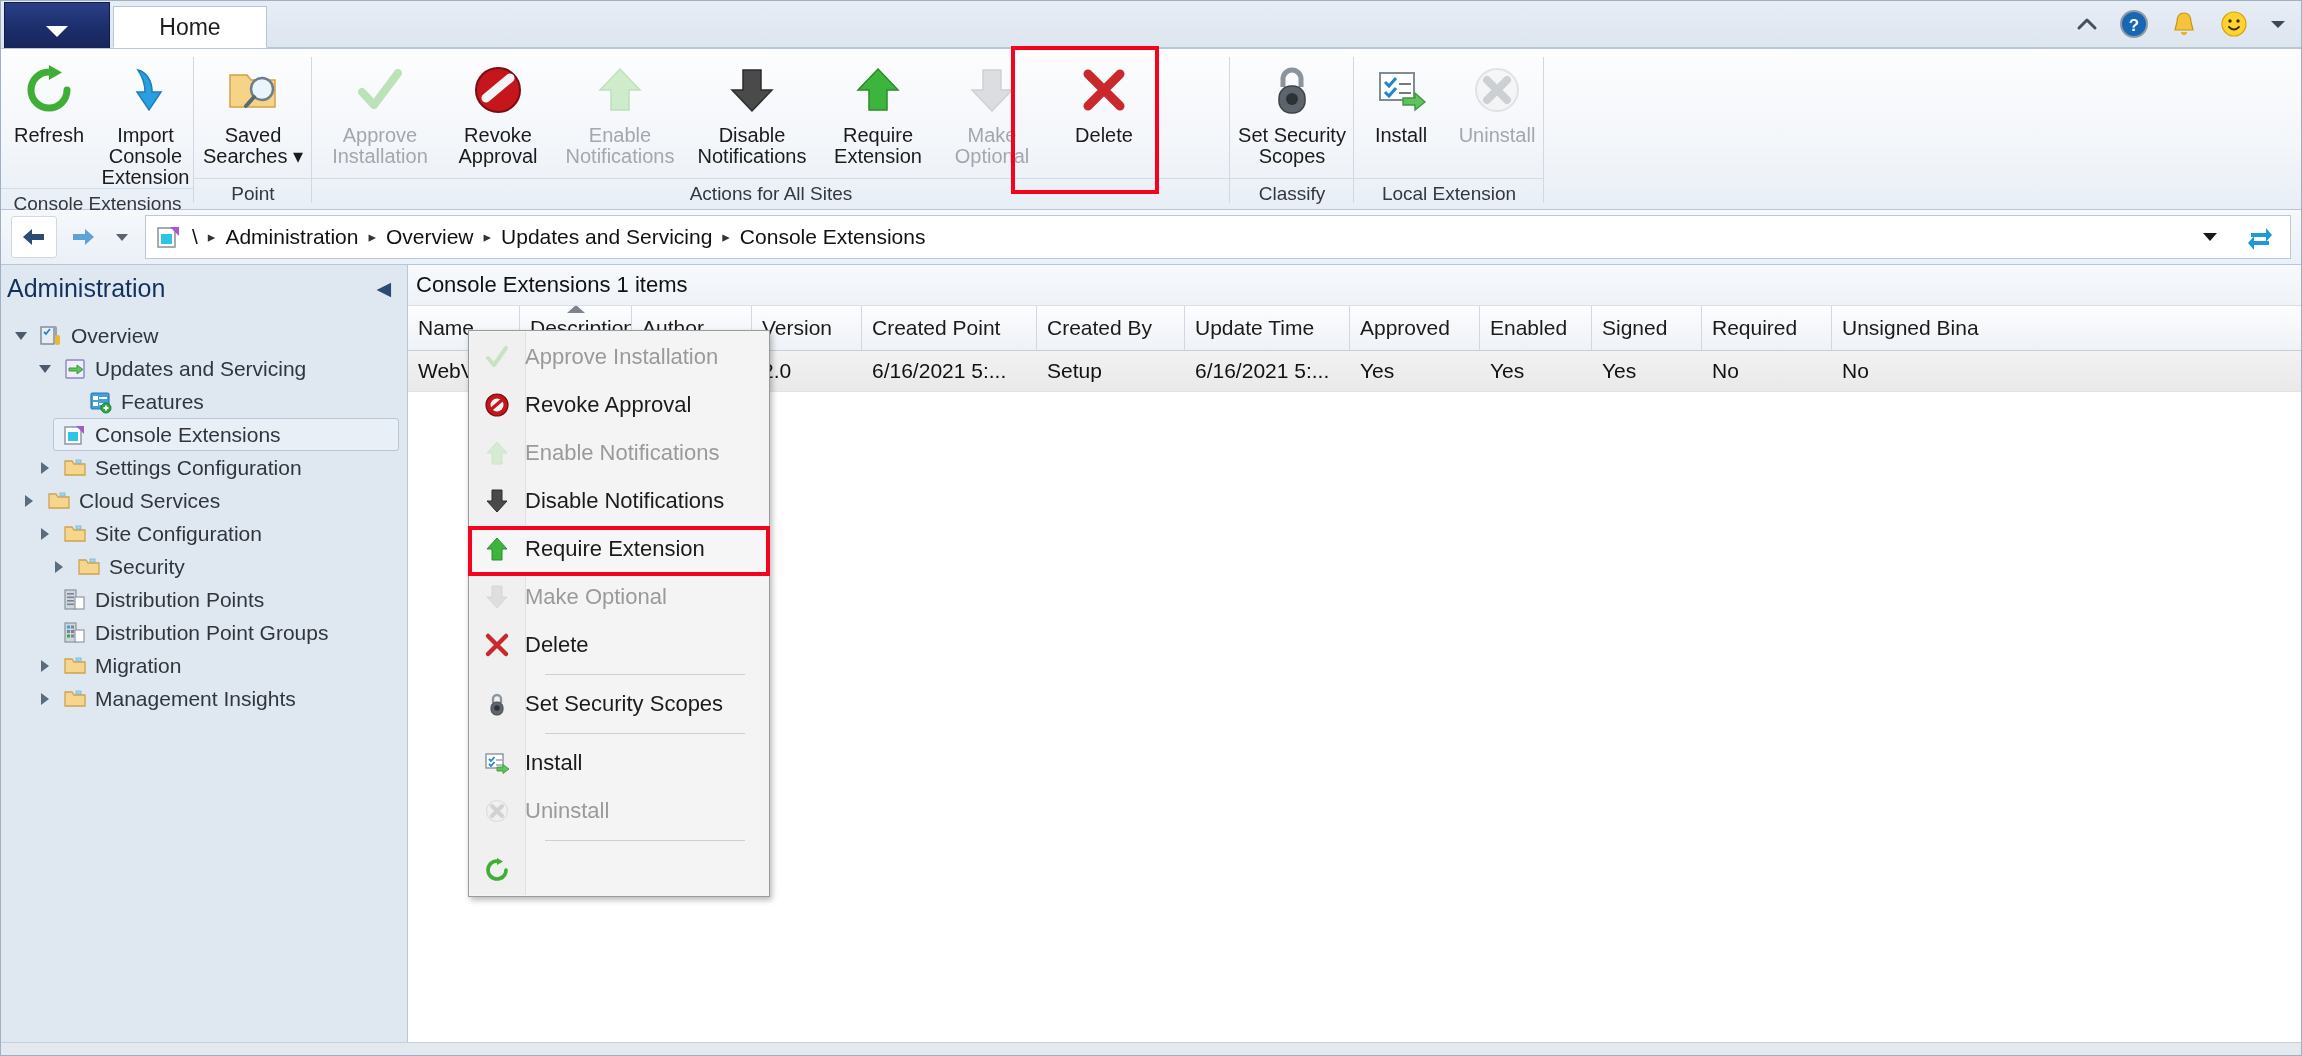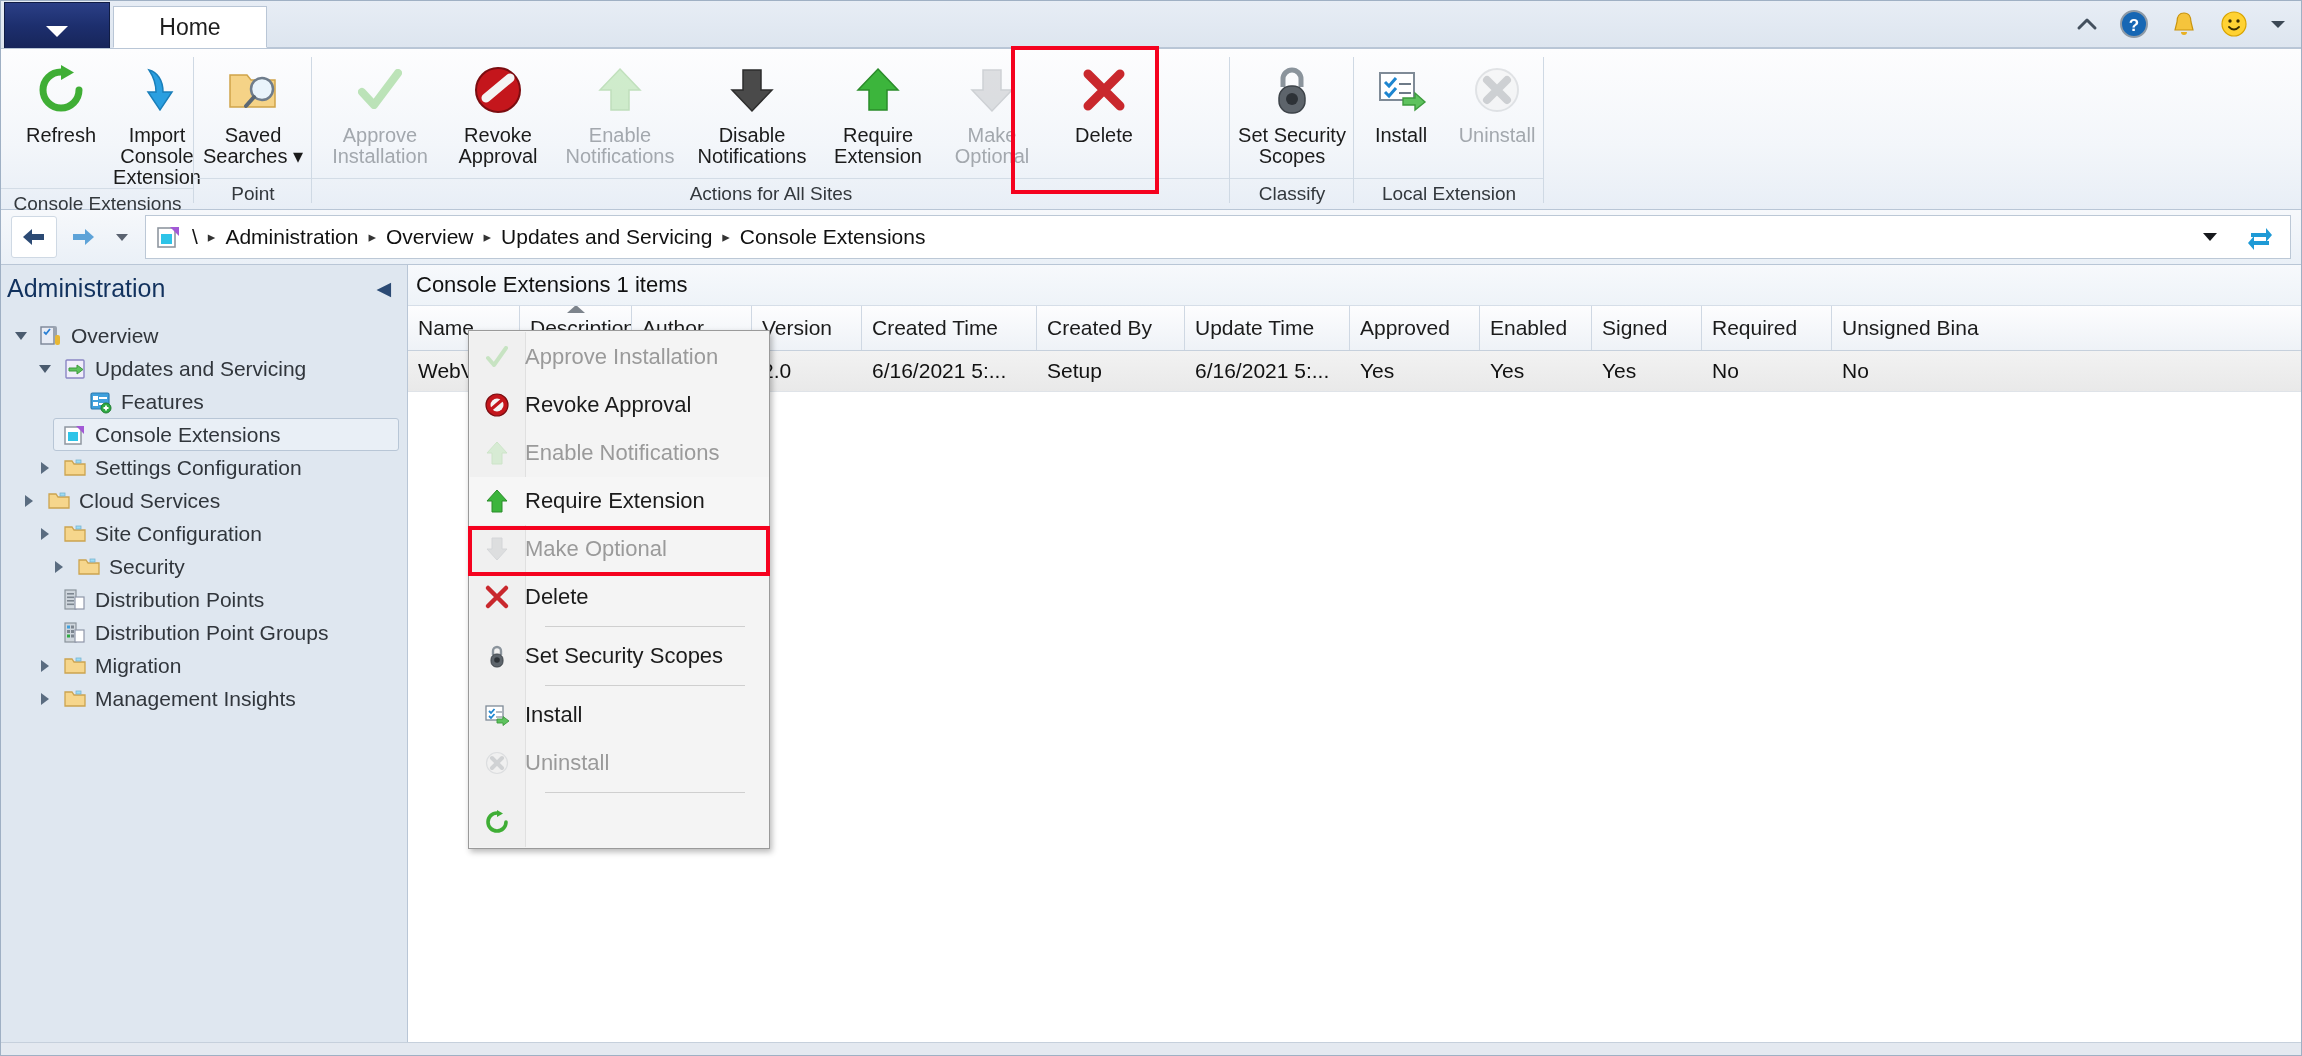--- a/index.html
+++ b/index.html
@@ -206,21 +206,21 @@
         <svg width="18" height="14" viewBox="0 0 18 14">
             <path d="M2 4 L9 11 L16 4 Z" fill="#3c4855"></path>
           </svg>
       </span>
     </div>
   </div>
 
   <div class="ribbon">
 
     <div class="grp sep" style="width:193px">
-      <div class="items" style="justify-content:flex-start;padding-left:12px">
+      <div class="items" style="justify-content:flex-start;padding-left:0">
         <div class="cmd" style="width:72px">
           <span class="glyph">
             <svg width="54" height="54" viewBox="0 0 54 54">
                 <path d="M27 9 A18 18 0 1 0 45 27" stroke="#3fae35" stroke-width="7" fill="none" stroke-linecap="round"></path>
                 <path d="M27 2 L27 17 L40 9.5 Z" fill="#3fae35"></path>
               </svg>
           </span>
           <span class="lbl">Refresh</span>
         </div>
         <div class="cmd" style="width:114px">
@@ -603,21 +603,21 @@
             <span class="sortmark"></span>
             <span>Description</span>
           </div>
         <div class="c" style="width:120px">
             <span>Author</span>
           </div>
         <div class="c" style="width:110px">
             <span>Version</span>
           </div>
         <div class="c" style="width:175px">
-            <span>Created Time</span>
+            <span>Created Point</span>
           </div>
         <div class="c" style="width:148px">
             <span>Created By</span>
           </div>
         <div class="c" style="width:165px">
             <span>Update Time</span>
           </div>
         <div class="c" style="width:130px">
             <span>Approved</span>
           </div>
@@ -678,20 +678,28 @@
 
           <div class="mi disabled">
             <span class="mic">
               <svg width="26" height="26" viewBox="0 0 26 26">
                   <path d="M13 2 L23 13 L18 13 L18 24 L8 24 L8 13 L3 13 Z" fill="#b7e6ae" stroke="#9bd392" stroke-width="1"></path>
                 </svg>
             </span>
             <span class="mlbl">Enable Notifications</span>
           </div>
 
+          <div class="mi">
+            <span class="mic">
+              <svg width="26" height="26" viewBox="0 0 26 26">
+                  <path d="M13 24 L3 13 L8 13 L8 2 L18 2 L18 13 L23 13 Z" fill="#4a4a4a" stroke="#2d2d2d" stroke-width="1"></path>
+                </svg>
+            </span>
+            <span class="mlbl">Disable Notifications</span>
+          </div>
 
           <div class="mi hlrow">
             <span class="mic">
               <svg width="26" height="26" viewBox="0 0 26 26">
                   <path d="M13 2 L23 13 L18 13 L18 24 L8 24 L8 13 L3 13 Z" fill="#3cb53c" stroke="#2a8c2a" stroke-width="1"></path>
                 </svg>
             </span>
             <span class="mlbl">Require Extension</span>
           </div>
 

